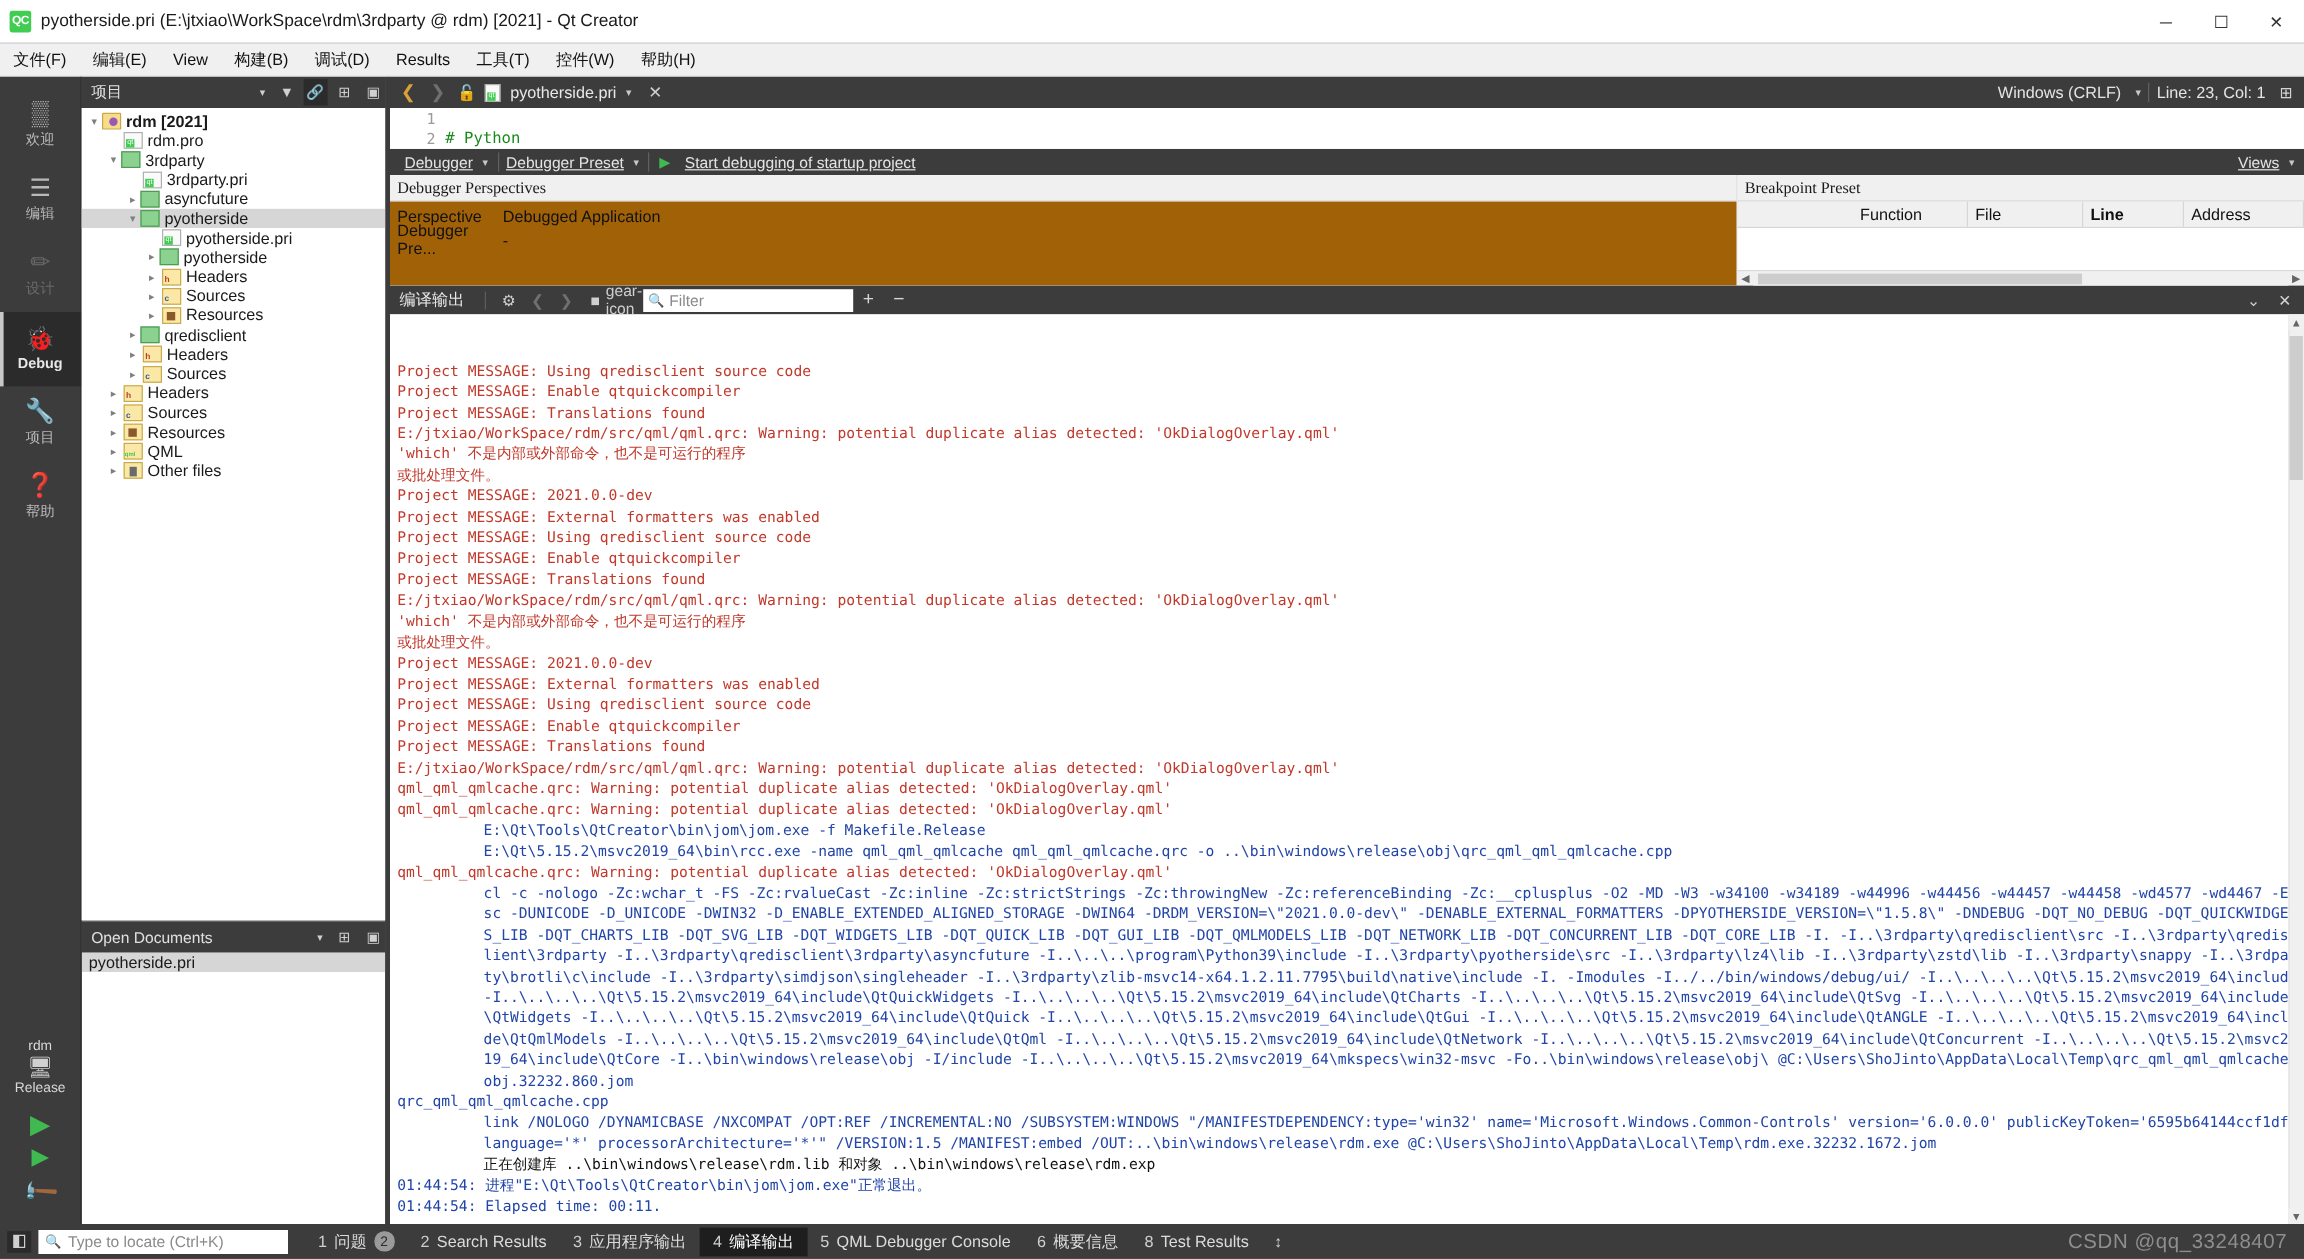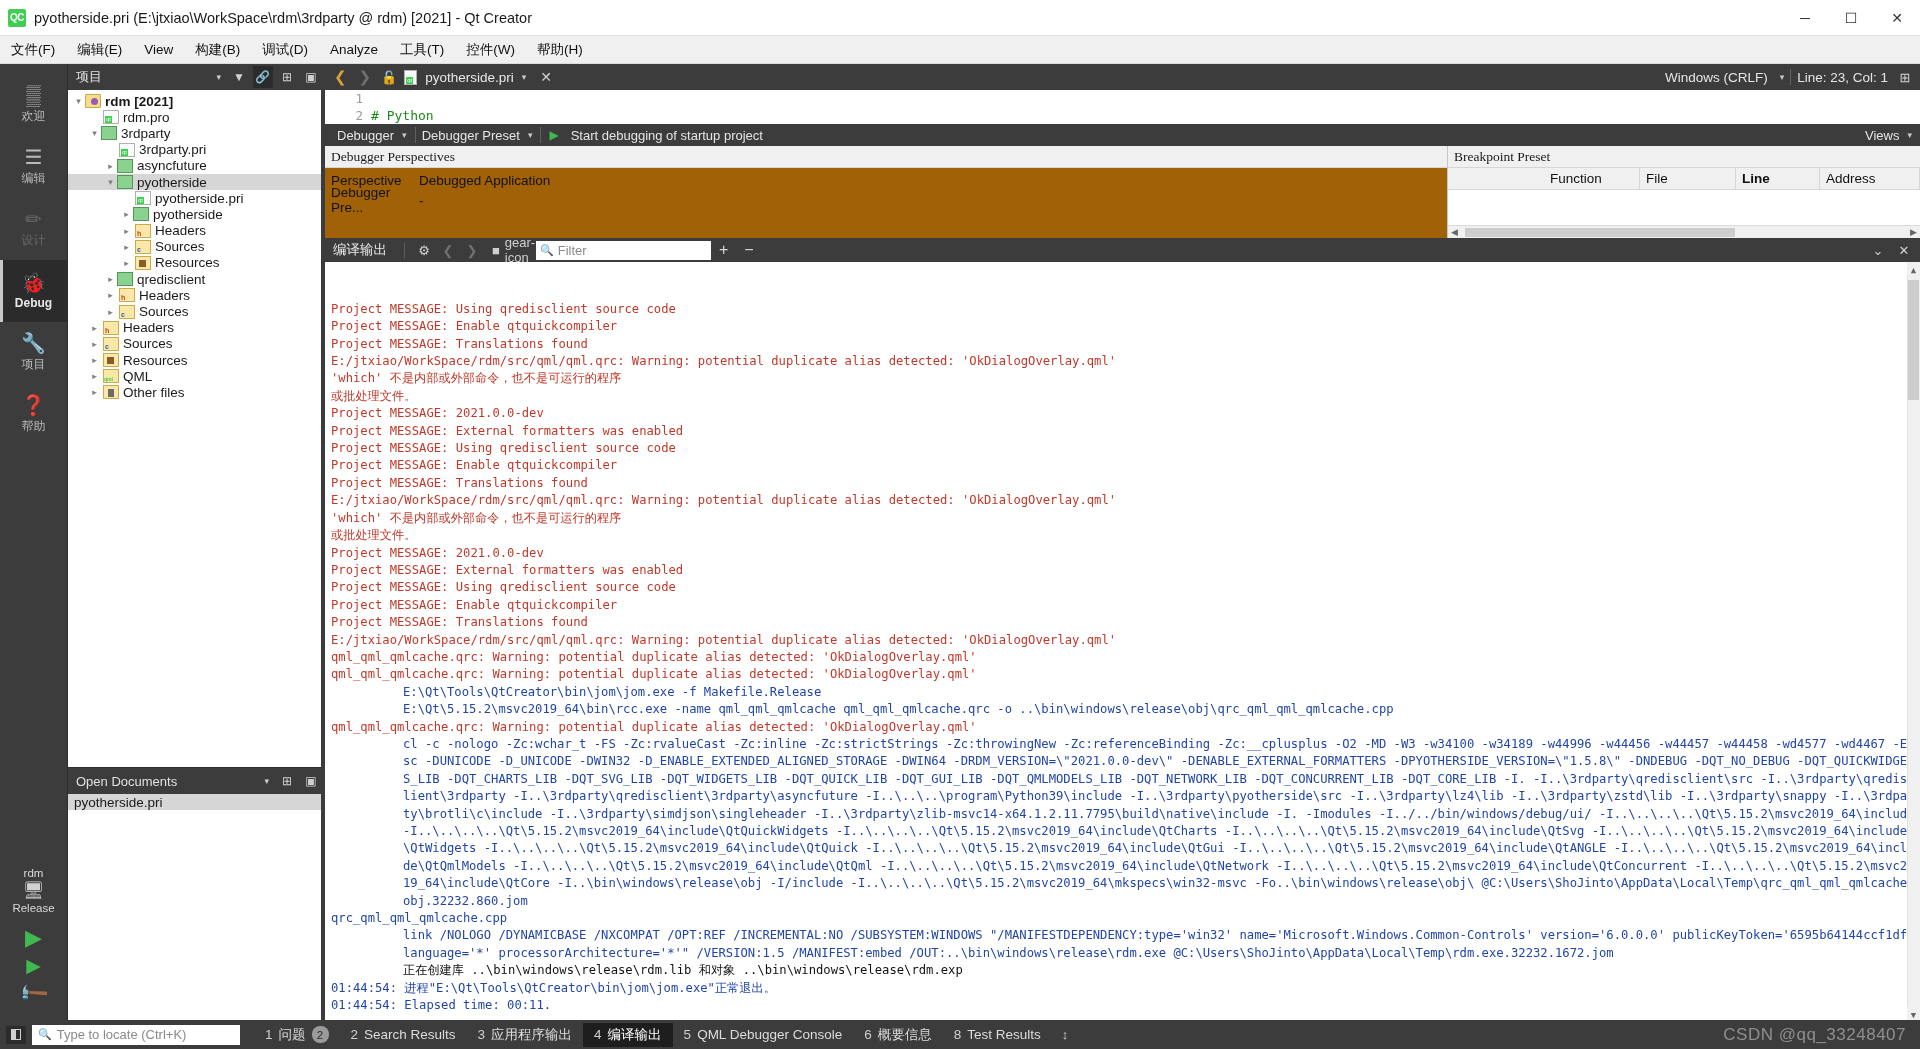--- a/index.html
+++ b/index.html
@@ -133,21 +133,21 @@
   .editor { flex:0 0 34px; background:#fff; position:relative; font-family:"DejaVu Sans Mono", monospace; font-size:13px;}
   .eline { height:17px;display:flex;align-items:center; }
   .eline .gut { width:46px;text-align:right;padding-right:8px;color:#9a9a9a;font-size:12.5px;}
   .eline .code { color:#1a8a1a; }
 
   
   .dbgbar {
     height:22px;flex:0 0 22px;background:#3c3c3c;display:flex;align-items:center;
     color:#e4e4e4;font-size:13px;padding-left:6px;gap:0;
   }
-  .dbgbar .seg { padding:0 6px;white-space:nowrap; }
+  .dbgbar .seg { padding:0 6px;white-space:nowrap;text-decoration:underline; }
   .dbgbar .cr { font-size:9px;color:#c8c8c8;padding:0 8px 0 2px; }
   .dbgbar .vl { width:1px;height:16px;background:#606060; }
   .dbgbar .playicon { color:#3fb950;font-size:12px;padding:0 6px 0 8px; }
   .dbgbar .right { margin-left:auto;display:flex;align-items:center; }
 
   
   .persprow { flex:0 0 92px; display:flex; min-height:0; background:#fff; }
   .persp-left { flex:1 1 auto; display:flex; flex-direction:column; border-right:1px solid #c6c6c6;min-width:0;}
   .panelhdr { height:22px;flex:0 0 22px;background:#f0f0f0;border-bottom:1px solid #d6d6d6;
               display:flex;align-items:center;padding-left:6px;color:#1a1a1a;font-size:13.5px;font-family:Liberation Serif, serif;}
@@ -242,21 +242,21 @@
       <div class="close">✕</div>
     </div>
   </div>
 
   <div class="menubar" id="menubar">
       <div class="mi">文件(F)</div>
       <div class="mi">编辑(E)</div>
       <div class="mi">View</div>
       <div class="mi">构建(B)</div>
       <div class="mi">调试(D)</div>
-      <div class="mi">Analyze</div>
+      <div class="mi">Results</div>
       <div class="mi">工具(T)</div>
       <div class="mi">控件(W)</div>
       <div class="mi">帮助(H)</div>
     </div>
 
   <div class="mainrow">
 
     <div class="modebar">
       <div id="modelist" style="width:68px;">
           <div class="mode">

